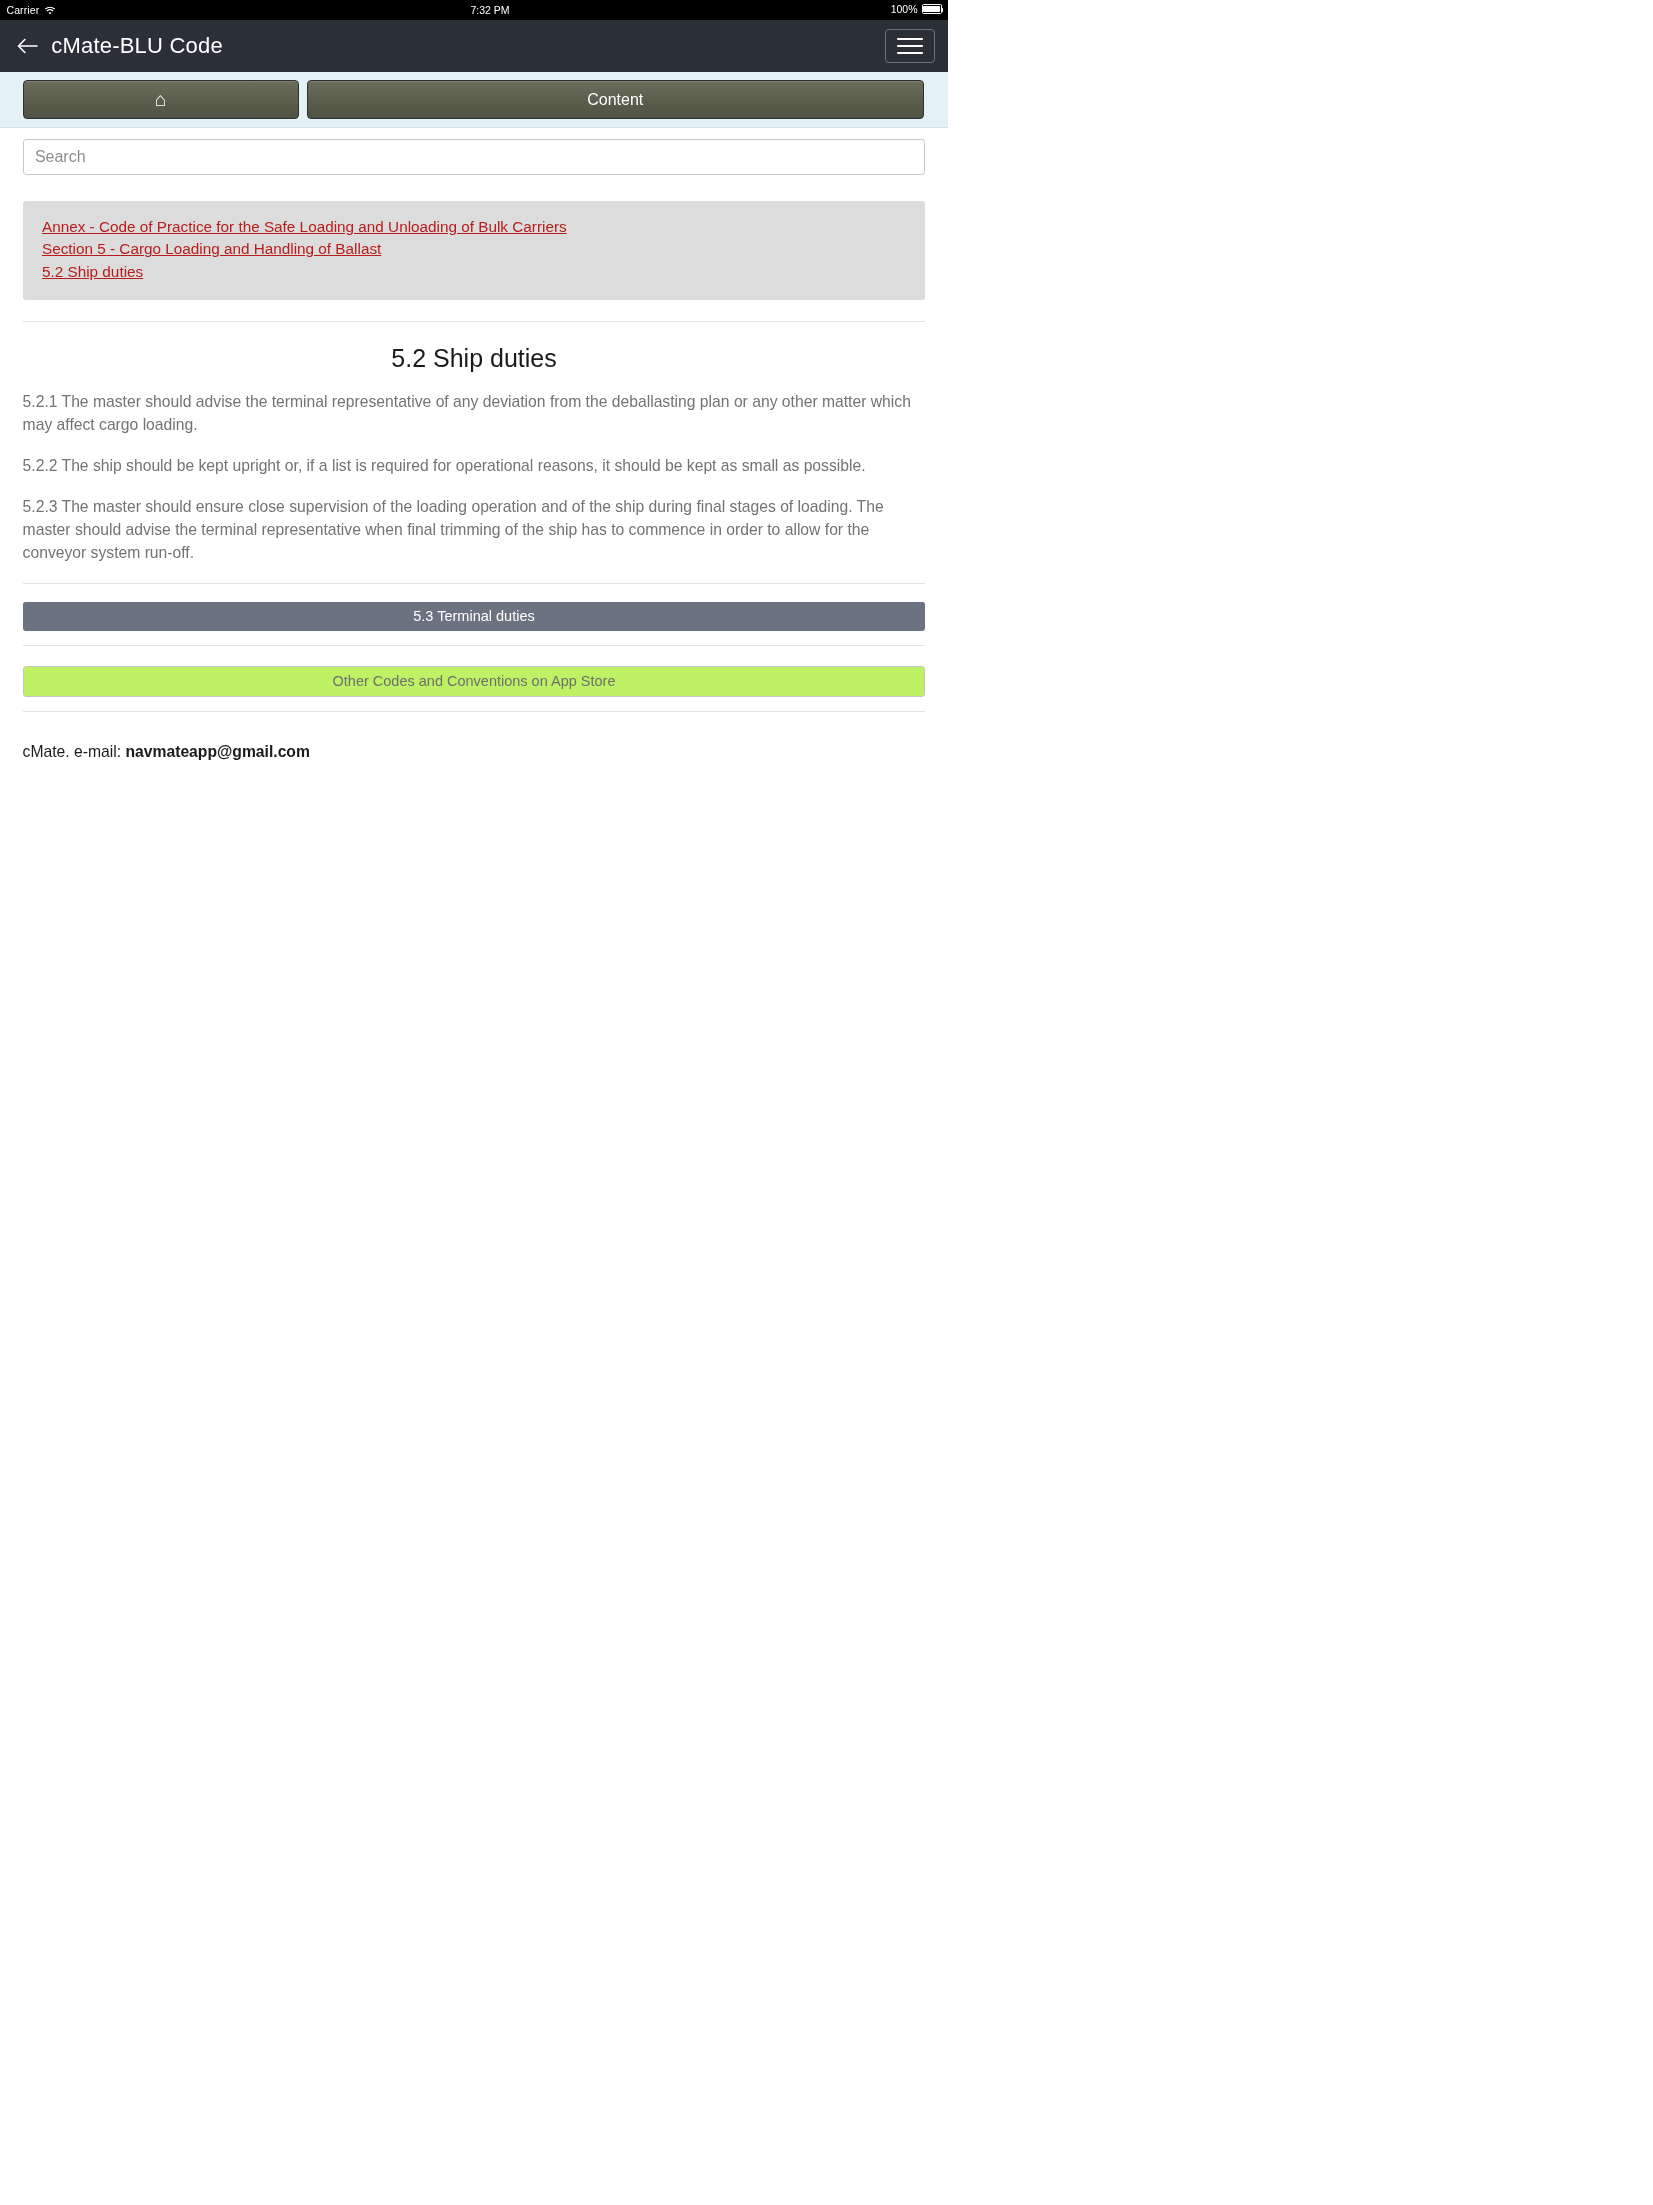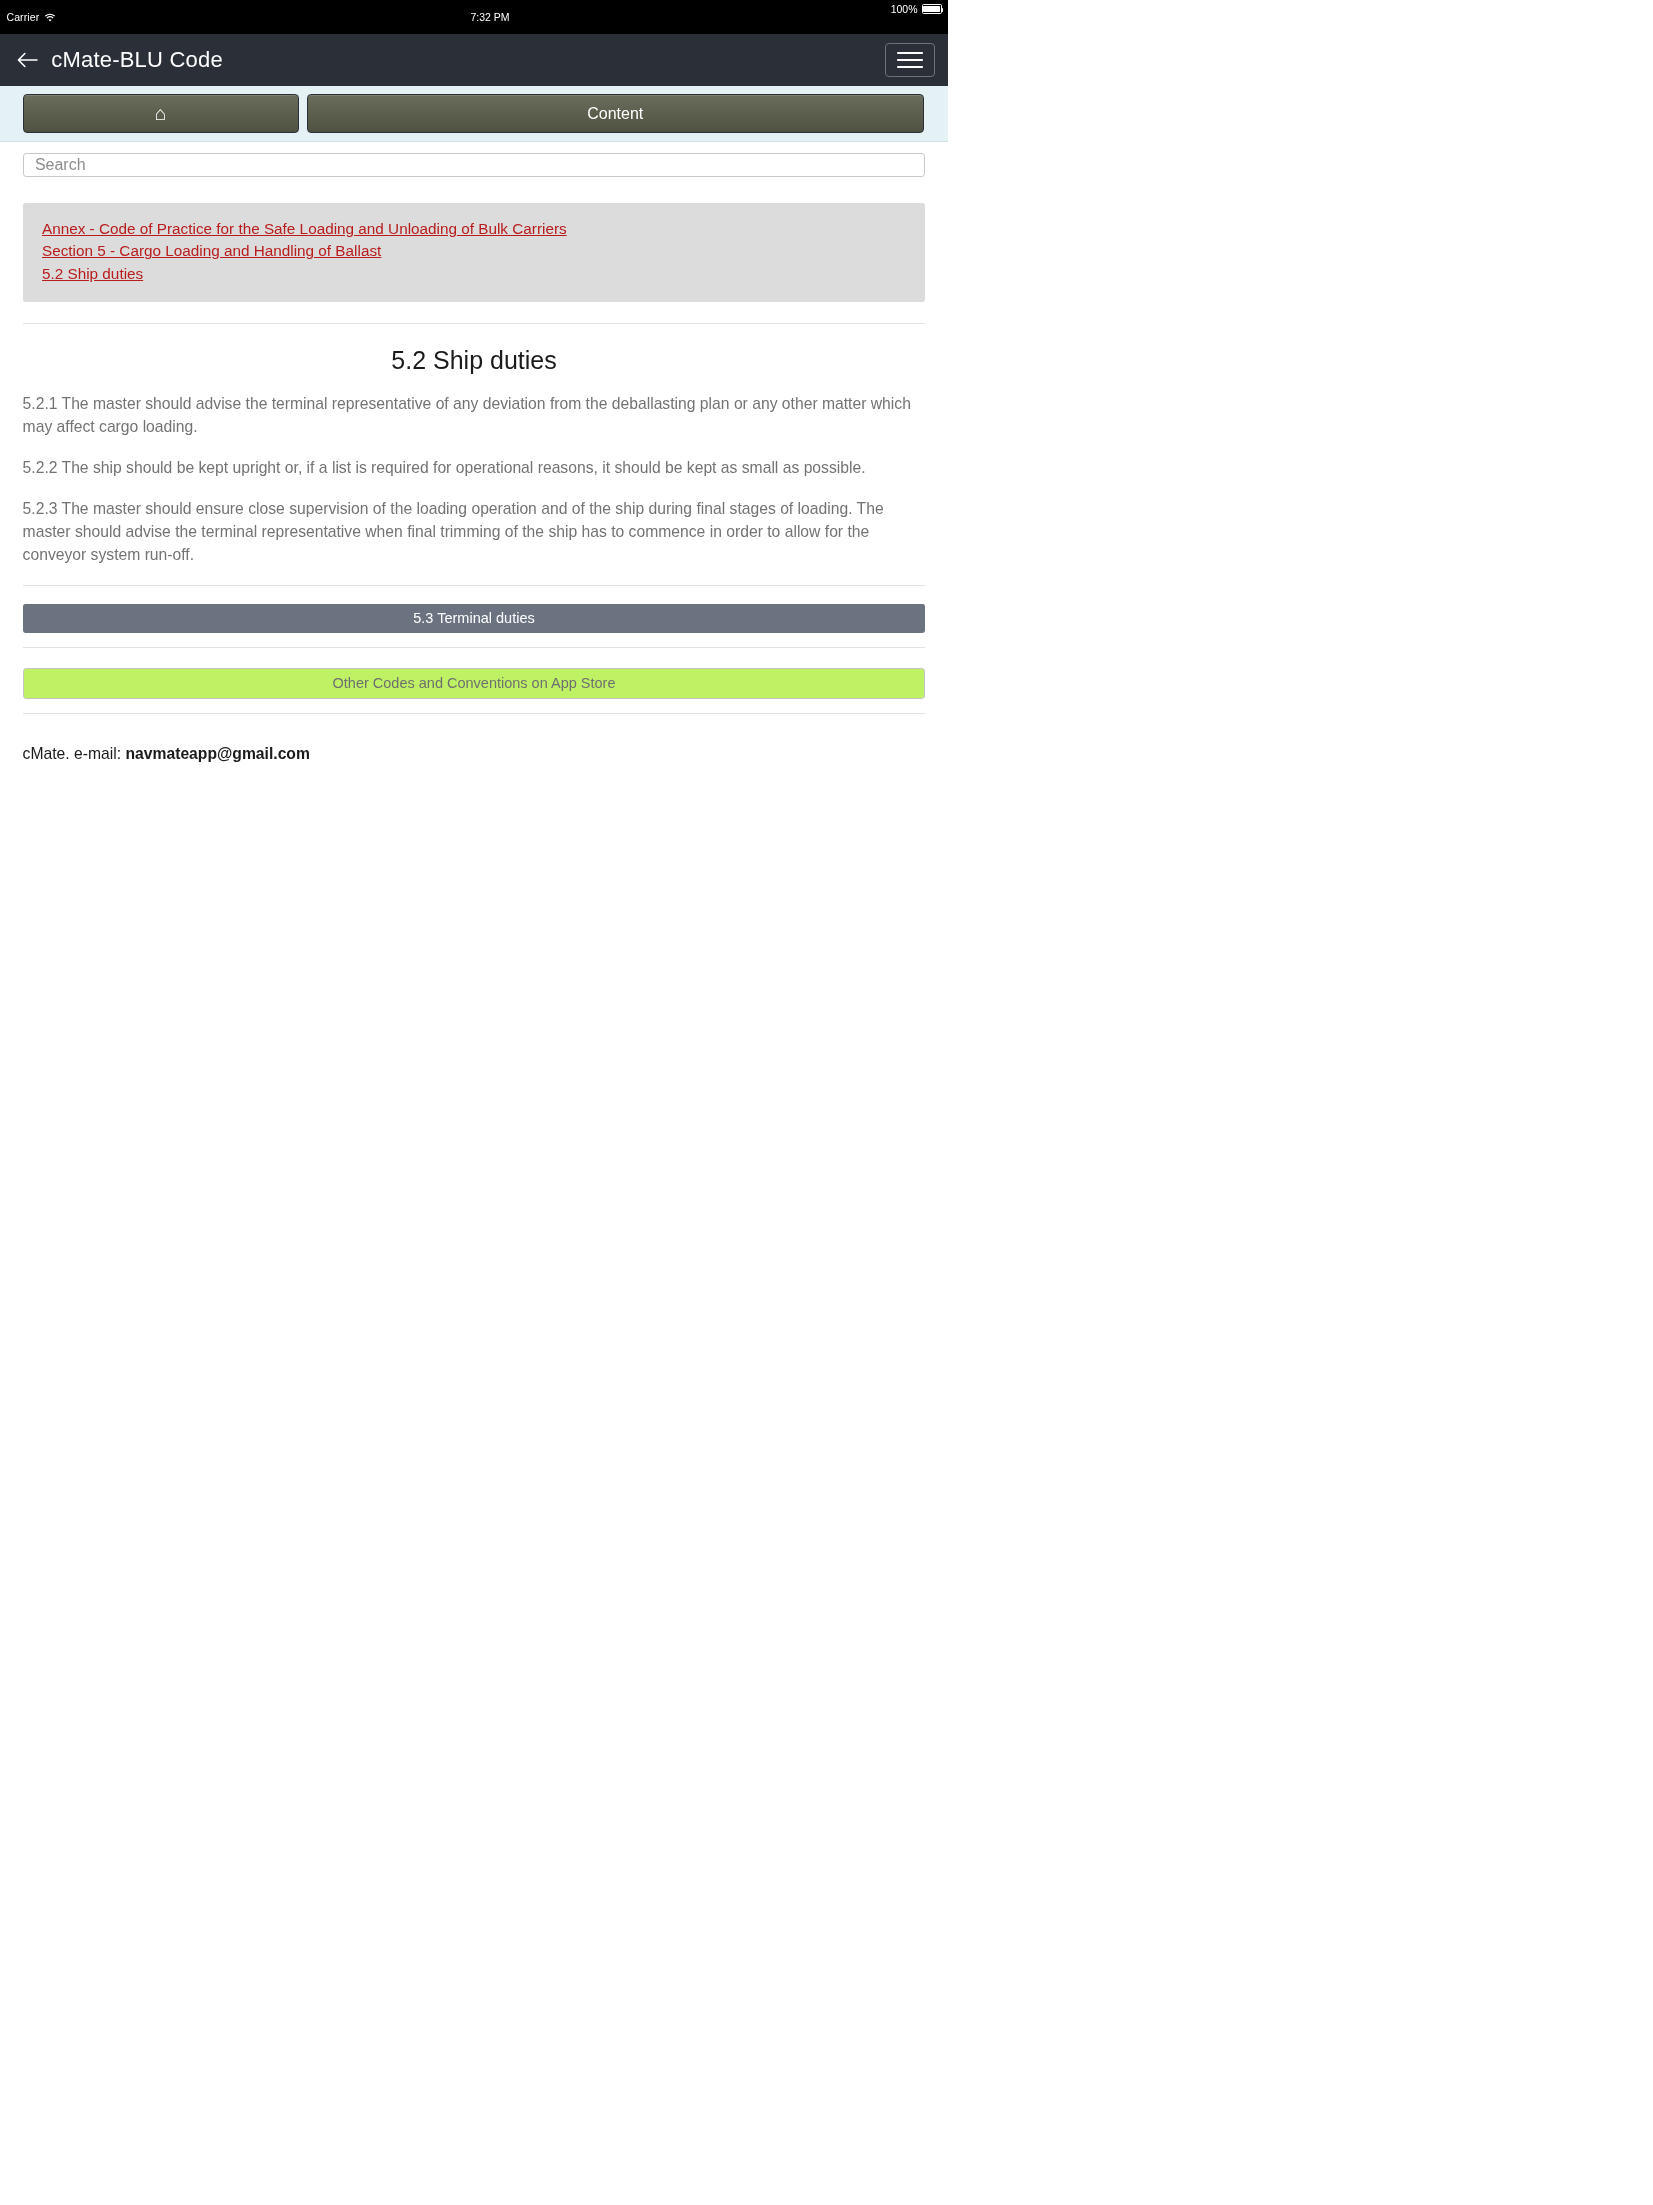--- a/index.html
+++ b/index.html
@@ -6,21 +6,21 @@
   html, body {
     width: 948px;
     height: 1266px;
     background: #ffffff;
     font-family: "Liberation Sans", sans-serif;
   }
   body { overflow: hidden; }
 
   
   .status-bar {
-    height: 34px;
+    height: 20px;
     background: #000000;
     color: #ffffff;
     display: flex;
     align-items: center;
     font-size: 10.5px;
     padding: 0 6.5px;
     position: relative;
   }
   .status-left { display: flex; align-items: center; gap: 4.8px; }
   .status-carrier { font-size: 10.5px; letter-spacing: 0.1px; }
@@ -96,21 +96,21 @@
     cursor: pointer;
     box-shadow: inset 0 0.8px 0 rgba(255,255,255,.18);
   }
   .tab-btn.home { flex: 0 0 276px; }
   .home-glyph { font-size: 19.4px; line-height: 1; }
 
   
   .content { padding: 0 22.6px; }
   .search-box {
     width: 100%;
-    height: 24px;
+    height: 36px;
     margin: 11.3px 0 0 0;
     border: 0.8px solid #c8c8c8;
     border-radius: 3.2px;
     padding: 0 11.3px;
     font-size: 16px;
     color: #333;
     font-family: "Liberation Sans", sans-serif;
     background: #fff;
   }
   .search-box::placeholder { color: #8d8d8d; }

